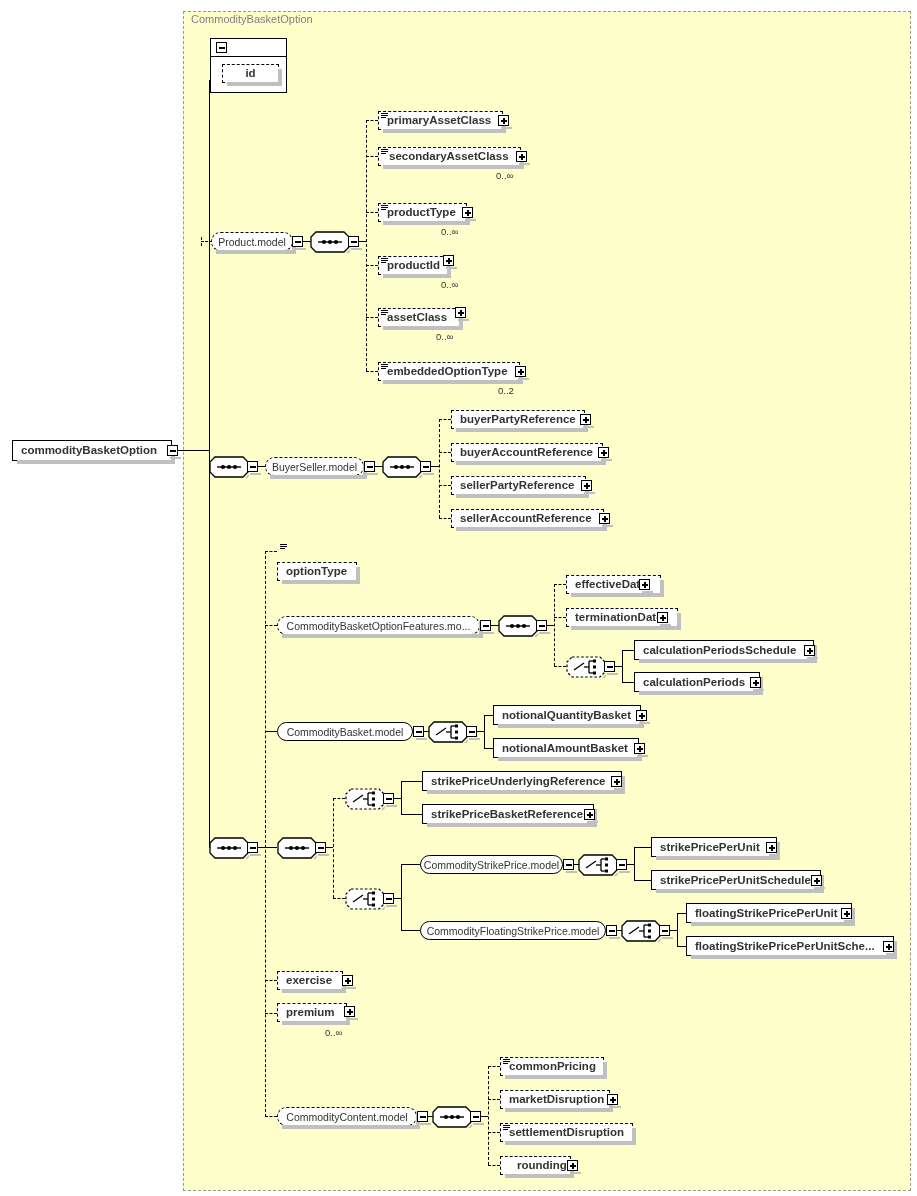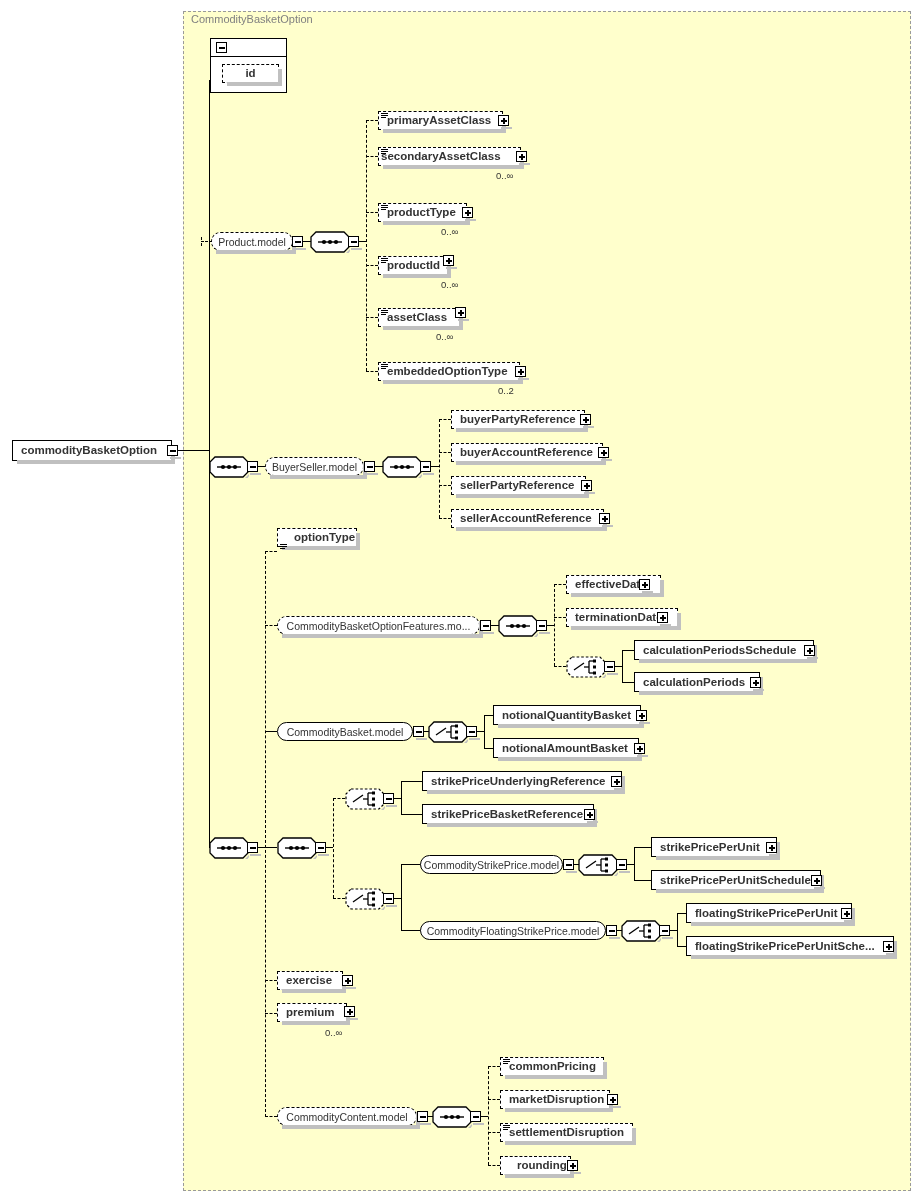--- a/index.html
+++ b/index.html
@@ -209,21 +209,21 @@
       <i></i>
       <i></i>
       <i></i>
     </div>
   <div class="pm shad" style="left:498px;top:115px;">
       <i class="h"></i>
       <i class="v"></i>
     </div>
 
   <div class="ln dh" style="left:366px;top:156px;width:12px;"></div>
-  <div class="nd dash sh" style="left:378px;top:147px;width:143px;height:19px;padding-left:2px;">
+  <div class="nd dash sh" style="left:378px;top:147px;width:143px;height:19px;padding-left:10px;">
     <span class="lbl">secondaryAssetClass</span>
   </div>
   <div class="docico" style="left:381px;top:149px;">
       <i></i>
       <i></i>
       <i></i>
     </div>
   <div class="pm shad" style="left:516px;top:151px;">
       <i class="h"></i>
       <i class="v"></i>
@@ -380,21 +380,21 @@
     </svg>
   </div>
   <div class="pm shad" style="left:247px;top:842px;">
       <i class="h"></i>
     </div>
   <div class="ln s" style="left:258px;top:847px;width:8px;height:1.3px;"></div>
 
   <div class="ln dv" style="left:265px;top:551px;height:566px;"></div>
 
   <div class="ln dh" style="left:265px;top:551px;width:12px;"></div>
-  <div class="nd dash sh" style="left:277px;top:528px;width:80px;height:19px;padding-left:16px;">
+  <div class="nd dash sh" style="left:277px;top:562px;width:80px;height:19px;padding-left:8px;">
     <span class="lbl">optionType</span>
   </div>
   <div class="docico" style="left:280px;top:544px;">
       <i></i>
       <i></i>
       <i></i>
     </div>
 
   <div class="ln dh" style="left:265px;top:625px;width:12px;"></div>
   <div class="mdl sh" style="left:277px;top:616px;width:203px;height:19px;">

